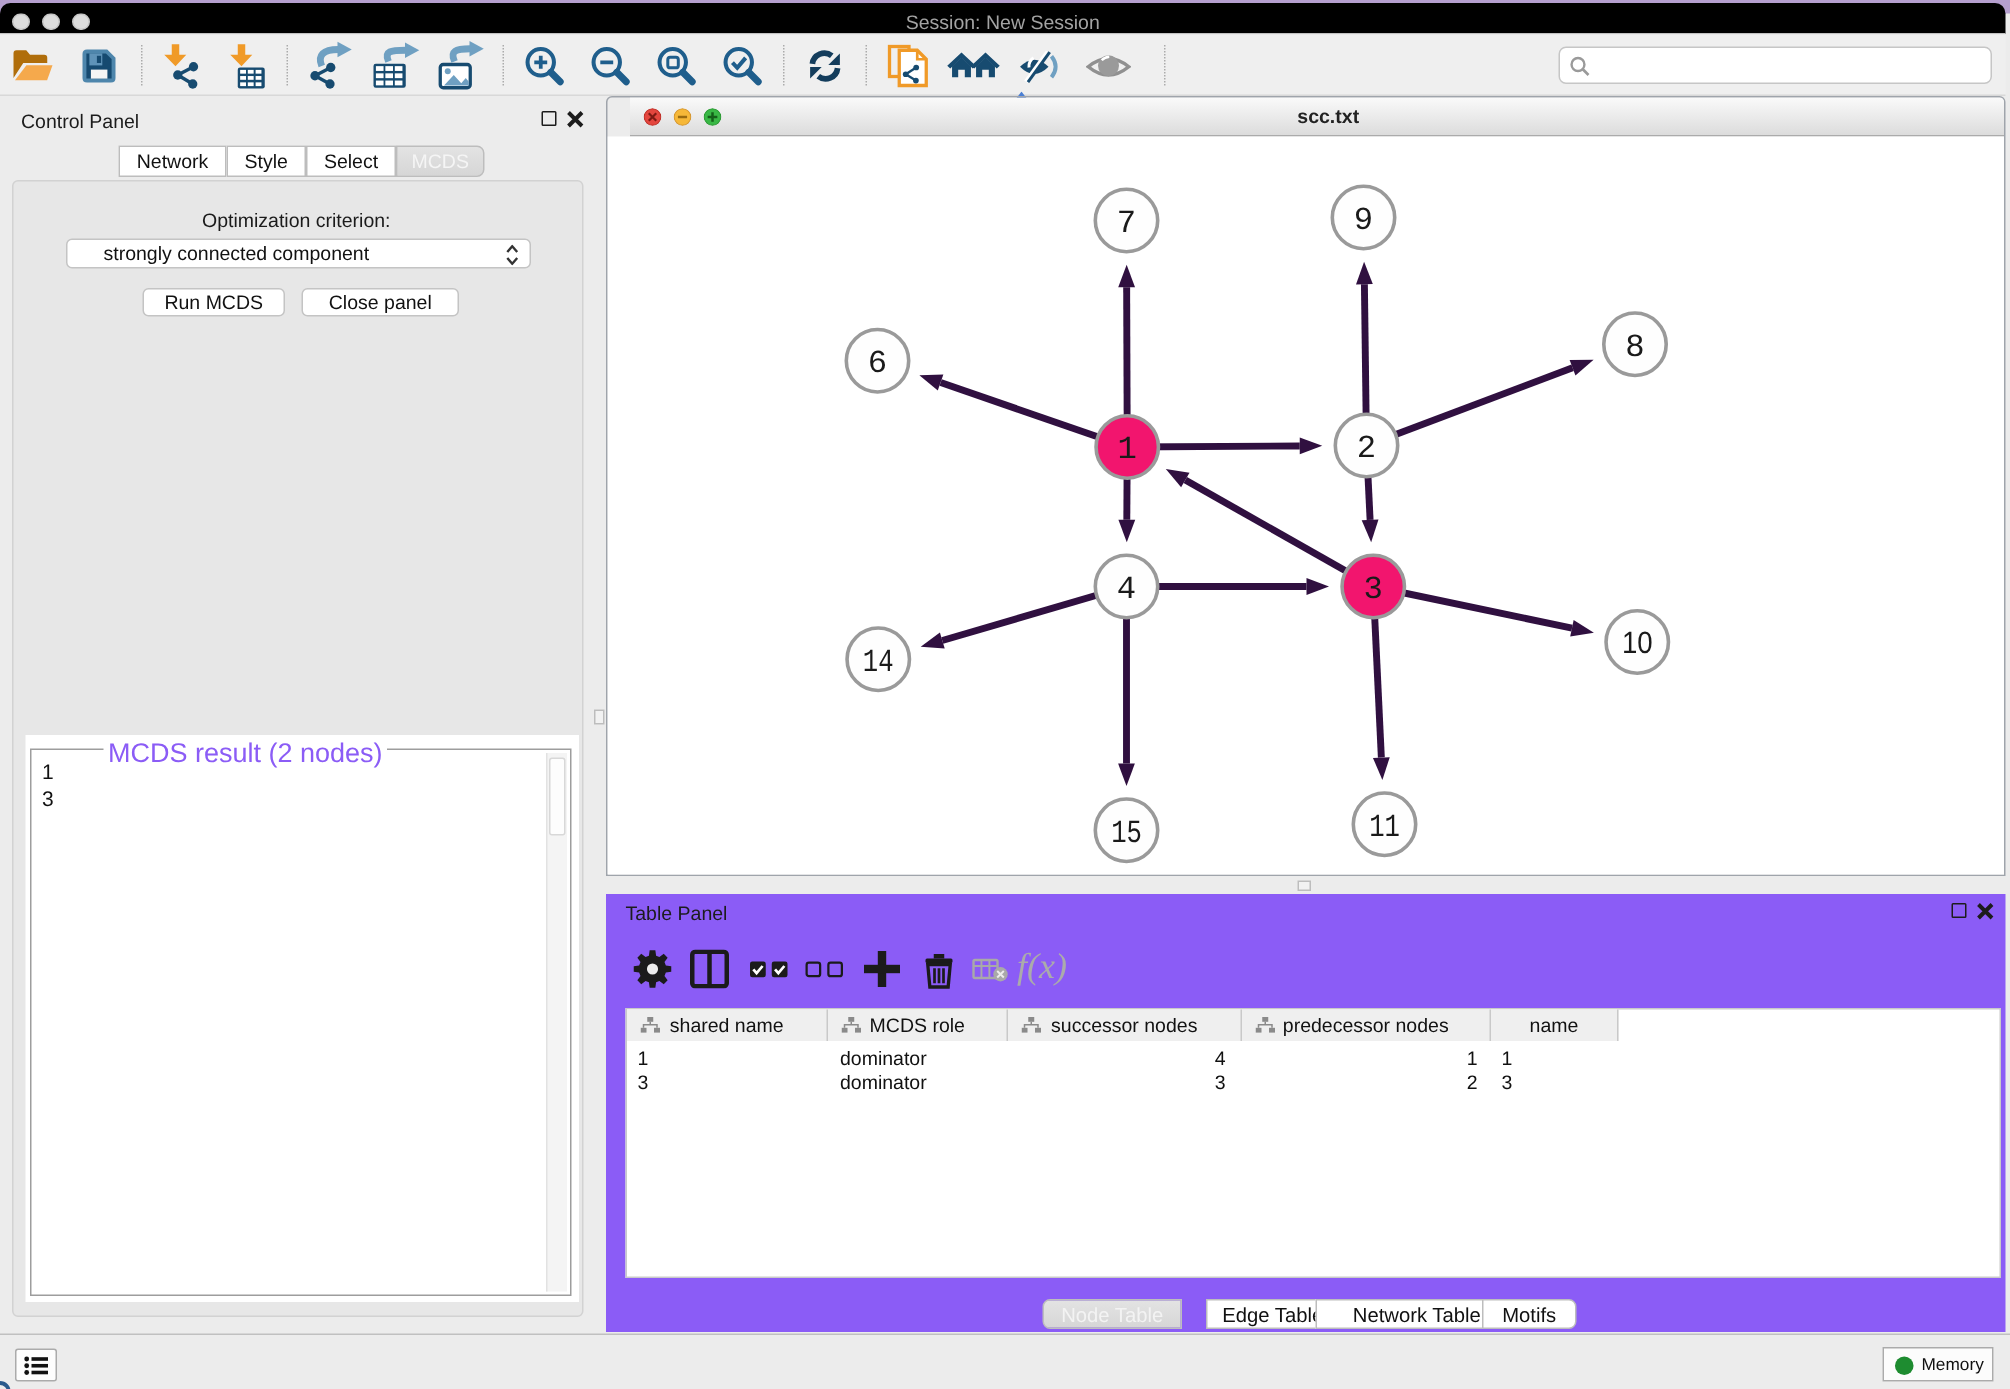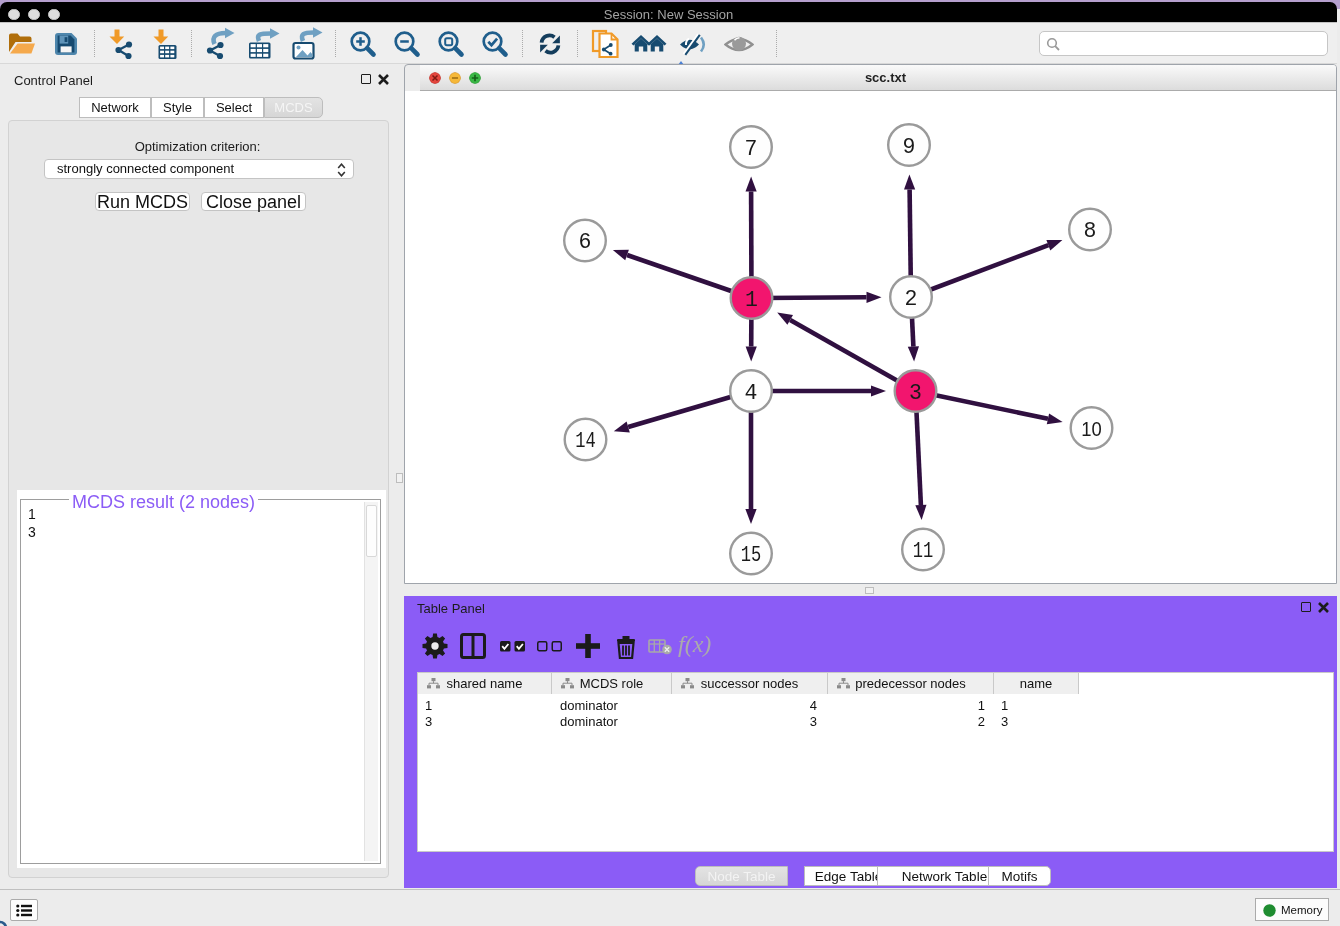--- a/index.html
+++ b/index.html
@@ -21,22 +21,22 @@
 
 
 #cpanel { left:0; top:64px; width:395px; height:824px; background:#ECECEC; }
 #cp-title { left:14px; top:9px; font-size:13px; color:#1c1c1c; }
 .sqicon { width:10px; height:10px; border:1.6px solid #1c1c1c; border-radius:1px; }
 .tabs { font-size:13px; color:#111; }
 .tab { position:absolute; top:0; height:21px; line-height:20px; text-align:center; background:#fff; border:1px solid #BDBDBD; }
 .tab.sel { background:linear-gradient(#E3E3E3,#D6D6D6); color:#F5F5F5; border-radius:0 5px 5px 0; }
 #cp-content { left:8px; top:56px; width:381px; height:758px; background:#E7E7E7; border:1px solid #D2D2D2; border-radius:4px; }
 #optlabel { width:100%; top:75px; text-align:center; font-size:13px; color:#1b1b1b; }
-#combo { left:44px; top:95px; width:310px; height:20px; background:#fff; border:1px solid #C4C4C4; border-radius:4px; font-size:13px; color:#111; line-height:18px; padding-left:12px; }
-.btn { background:#fff; border:1px solid #C4C4C4; border-radius:4px; font-size:18px; color:#111; text-align:center; }
+#combo { left:44px; top:95px; width:310px; height:20px; background:#fff; border:1px solid #C4C4C4; border-radius:4px; font-size:13px; color:#111; line-height:18px; padding-left:24px; }
+.btn { background:#fff; border:1px solid #C4C4C4; border-radius:4px; font-size:13px; color:#111; text-align:center; }
 #resultwrap { left:17px; top:426px; width:369px; height:378px; background:#fff; }
 #fieldset { left:3px; top:9px; width:361px; height:365px; border:1px solid #9d9d9d; }
 #legend { left:6px; top:-8px; background:#fff; padding:0 3px; font-size:18px; color:#8b5cf6;margin-left:42px; }
 #resulttext { font-size:14px; color:#111; left:7px; top:6px; line-height:17.5px; }
 #vscroll { right:2px; top:2px; width:14px; height:359px; background:#F4F4F4; border-left:1px solid #E2E2E2; }
 
 
 #vdivider { left:395px; top:64px; width:9px; height:824px; background:#ECECEC; }
 #vgrip { left:1px; top:409px; width:7px; height:10px; background:#F2F2F2; border:1px solid #BDBDBD; }
 #hgrip { left:865px; top:587px; width:9px; height:7px; background:#F2F2F2; border:1px solid #BDBDBD; }

